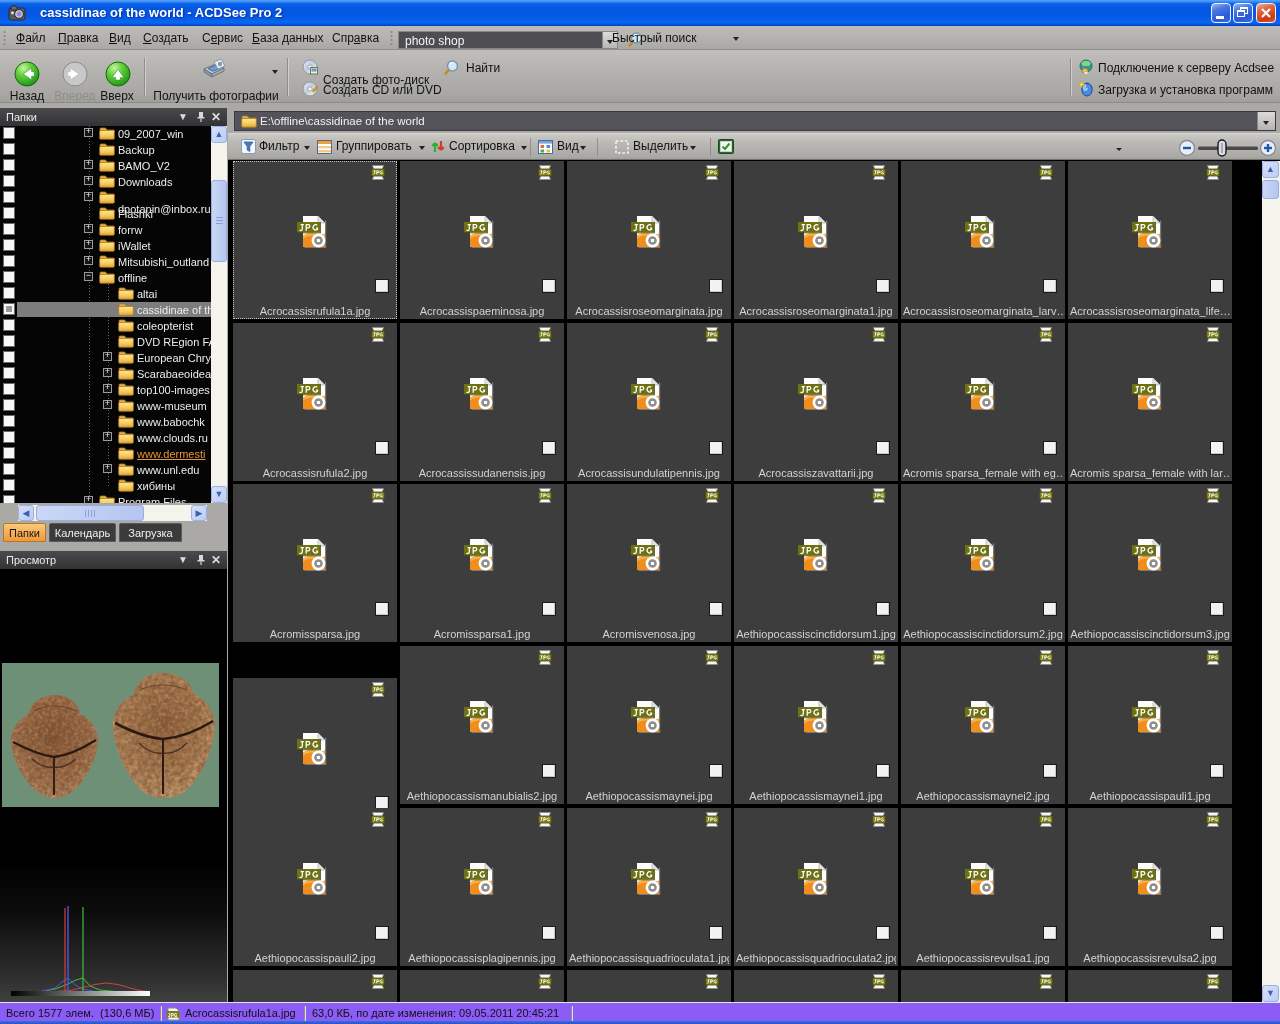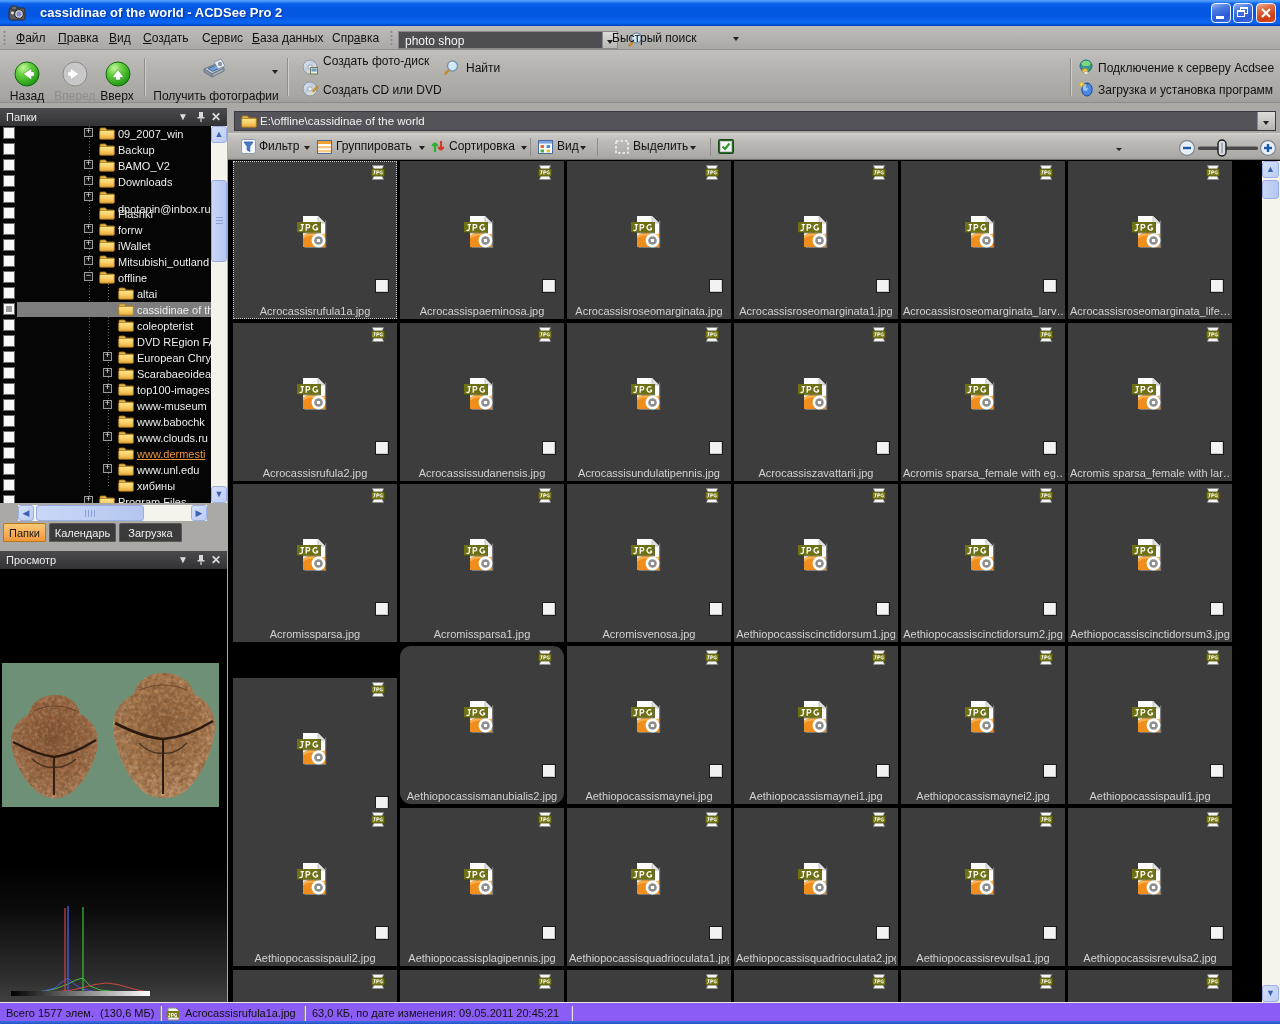--- a/index.html
+++ b/index.html
@@ -143,21 +143,21 @@
           <stop offset="45%" stop-color="#c0cbde"></stop>
           <stop offset="70%" stop-color="#e6e2cc"></stop>
           <stop offset="100%" stop-color="#b4c0d4"></stop>
         </linearGradient>
       </defs>
       <circle cx="8" cy="8" r="7" fill="url(#cd3029)" stroke="#8a96a8"></circle>
       <circle cx="8" cy="8" r="2.2" fill="#f4f6fa" stroke="#9aa6b8"></circle>
       <rect x="8.5" y="8.5" width="7" height="6.5" fill="#e8f0e0" stroke="#6a7a5a"></rect>
       <rect x="9.5" y="9.5" width="5" height="3" fill="#6a9ad0"></rect>
     </svg>
-    <div class="tlbl" style="left:323px;top:4px;text-align:center">Создать фото-диск</div>
+    <div class="tlbl" style="left:323px;top:23px;text-align:center">Создать фото-диск</div>
     <svg class="abs" style="left:302px;top:31px" width="17" height="16" viewBox="0 0 17 16">
       <defs>
         <linearGradient id="cd30231" x1="0" y1="0" x2="1" y2="1">
           <stop offset="0%" stop-color="#e8f0fa"></stop>
           <stop offset="45%" stop-color="#c0cbde"></stop>
           <stop offset="70%" stop-color="#e6e2cc"></stop>
           <stop offset="100%" stop-color="#b4c0d4"></stop>
         </linearGradient>
       </defs>
       <circle cx="8" cy="8" r="7" fill="url(#cd30231)" stroke="#8a96a8"></circle>
@@ -1295,21 +1295,21 @@
         <g stroke="#fff" stroke-width="1.25" fill="none">
           <path d="M5.3,9.6 L5.3,14 A1.5,1.5 0 0 1 2.6,14.9"></path>
           <line x1="3.6" y1="9.6" x2="6.9" y2="9.6"></line>
           <path d="M9.2,15.8 L9.2,9.6 L11.2,9.6 A1.55,1.55 0 0 1 11.2,12.8 L9.2,12.8"></path>
           <path d="M20.3,10.3 A2.6,2.6 0 1 0 20.5,14.2 L20.5,13 L18.9,13"></path>
         </g>
       </svg>
       <div class="ccheck"></div>
       <div class="cname">Aethiopocassismanubialis1.jpg</div>
     </div>
-    <div class="cell" style="left:400px;top:646.1px;border-radius:11px;">
+    <div class="cell" style="left:400px;top:646.1px;">
       <svg class="badge" width="14" height="15" viewBox="0 0 14 15">
         <path d="M1.5,0.5 L12.5,0.5 L11.5,3.5 L11.5,11.5 L12.5,14.5 L1.5,14.5 L2.5,11.5 L2.5,3.5 Z" fill="#f6f6f6" stroke="#8a8a8a" stroke-width="0.7"></path>
         <rect x="0.5" y="4" width="13" height="7" fill="#7a7c1a" stroke="#4a4c08" stroke-width="0.8"></rect>
         <g stroke="#fff" stroke-width="0.9" fill="none">
           <path d="M3.6,5.8 L3.6,8.2 A0.9,0.9 0 0 1 2.2,9"></path>
           <line x1="2.6" y1="5.8" x2="4.6" y2="5.8"></line>
           <path d="M5.8,9.4 L5.8,5.8 L7,5.8 A0.9,0.9 0 0 1 7,7.6 L5.8,7.6"></path>
           <path d="M11.3,6.2 A1.5,1.5 0 1 0 11.4,8.6 L11.4,7.8 L10.4,7.8"></path>
         </g>
       </svg>

